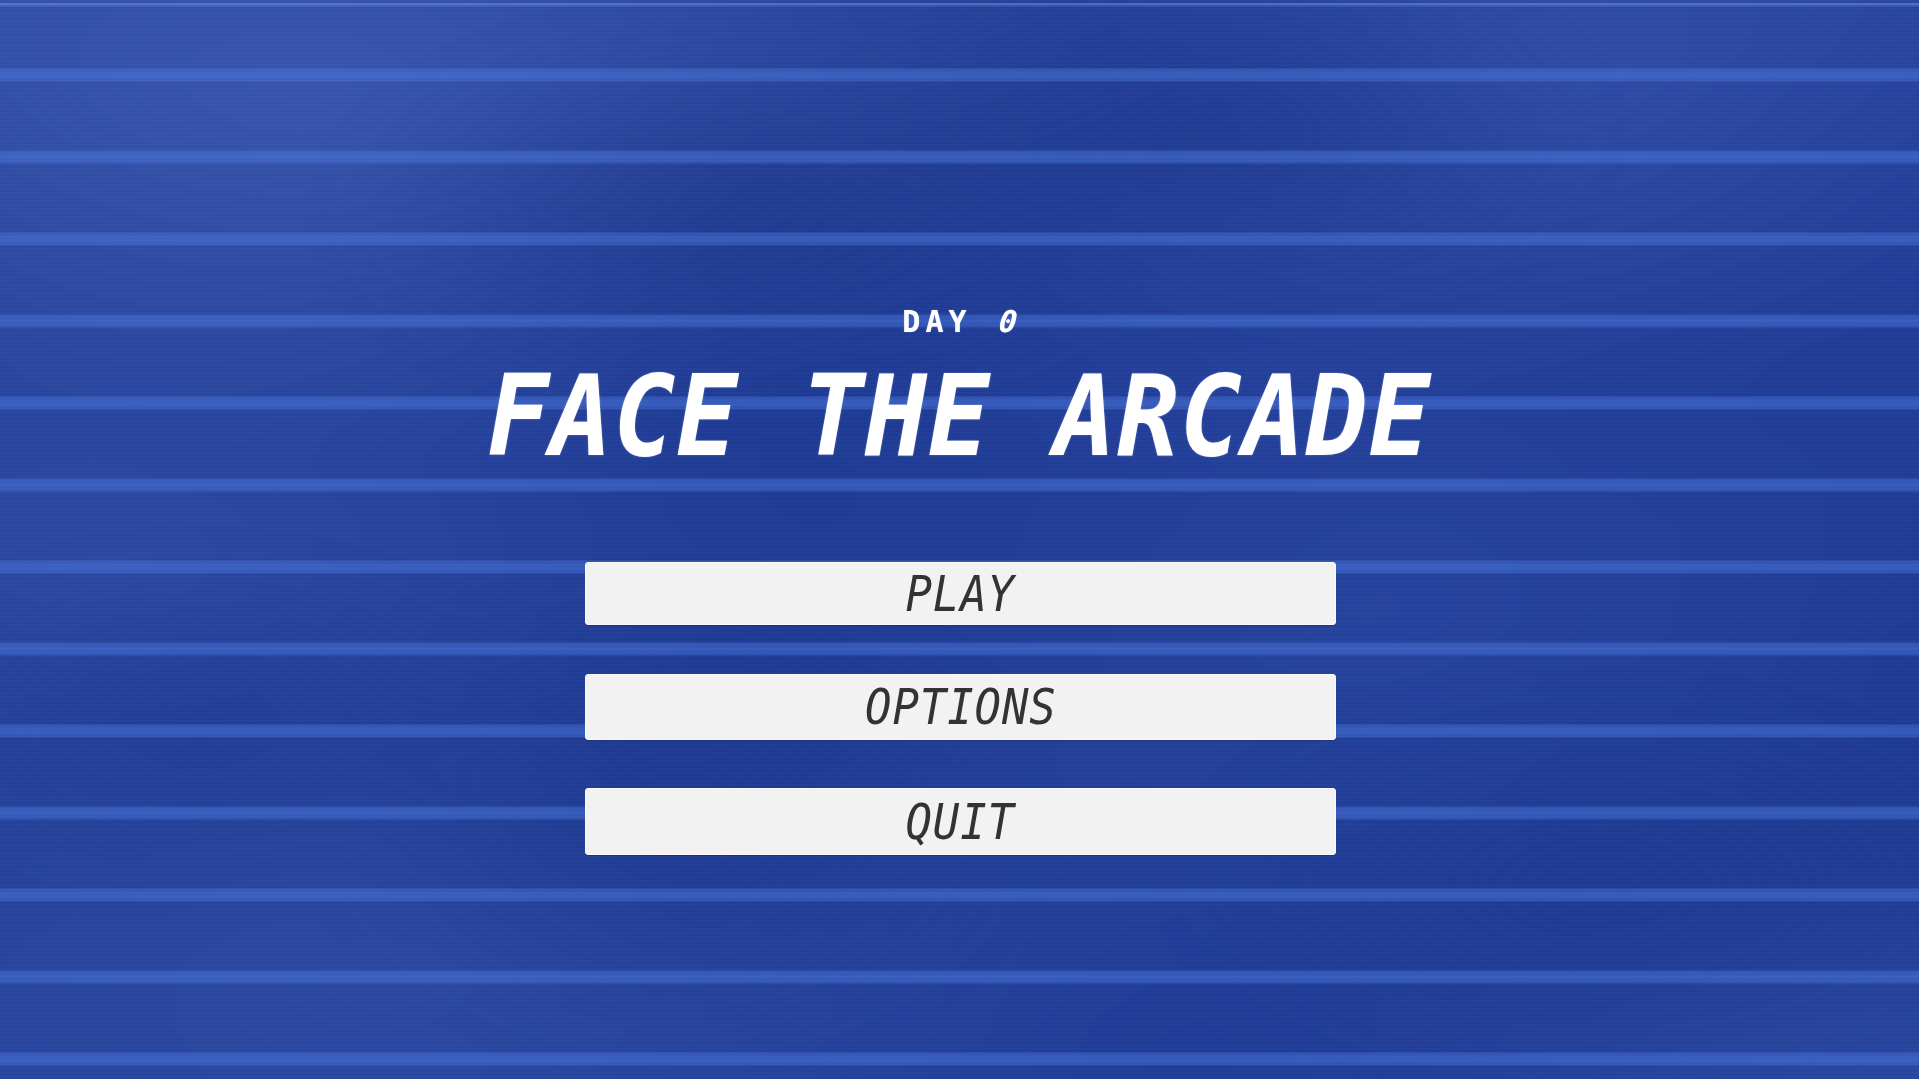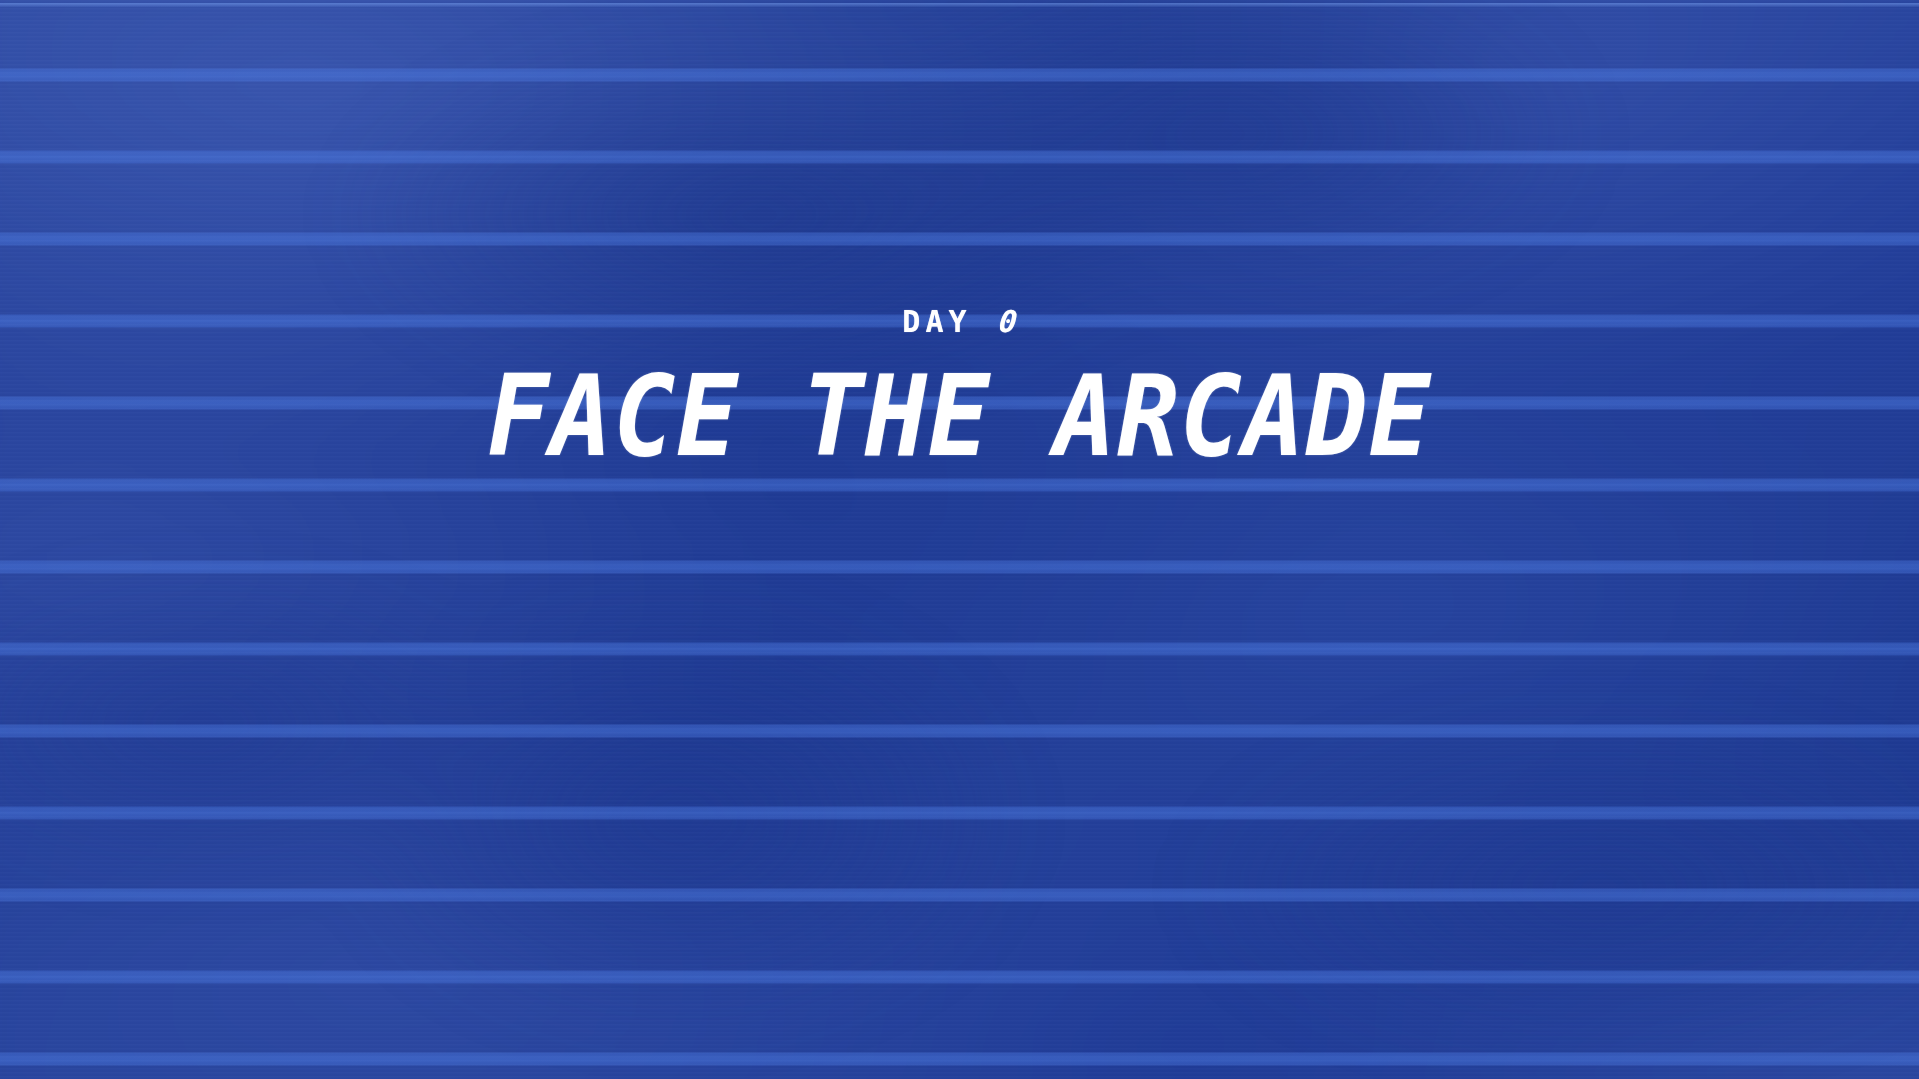--- a/index.html
+++ b/index.html
@@ -194,14 +194,29 @@
 
   <div id="menu-root">
 
     <div class="day-label">
       <span class="day-word">DAY</span>
       <span class="day-num">0</span>
     </div>
 
     <div class="game-title">FACE THE ARCADE</div>
 
+    <div class="menu-buttons">
+
+      <div class="menu-button" id="btn-play">
+        <span class="btn-label">PLAY</span>
+      </div>
+
+      <div class="menu-button" id="btn-options">
+        <span class="btn-label">OPTIONS</span>
+      </div>
+
+      <div class="menu-button" id="btn-quit">
+        <span class="btn-label">QUIT</span>
+      </div>
+
+    </div>
   </div>
 </div>
 
 </body></html>

